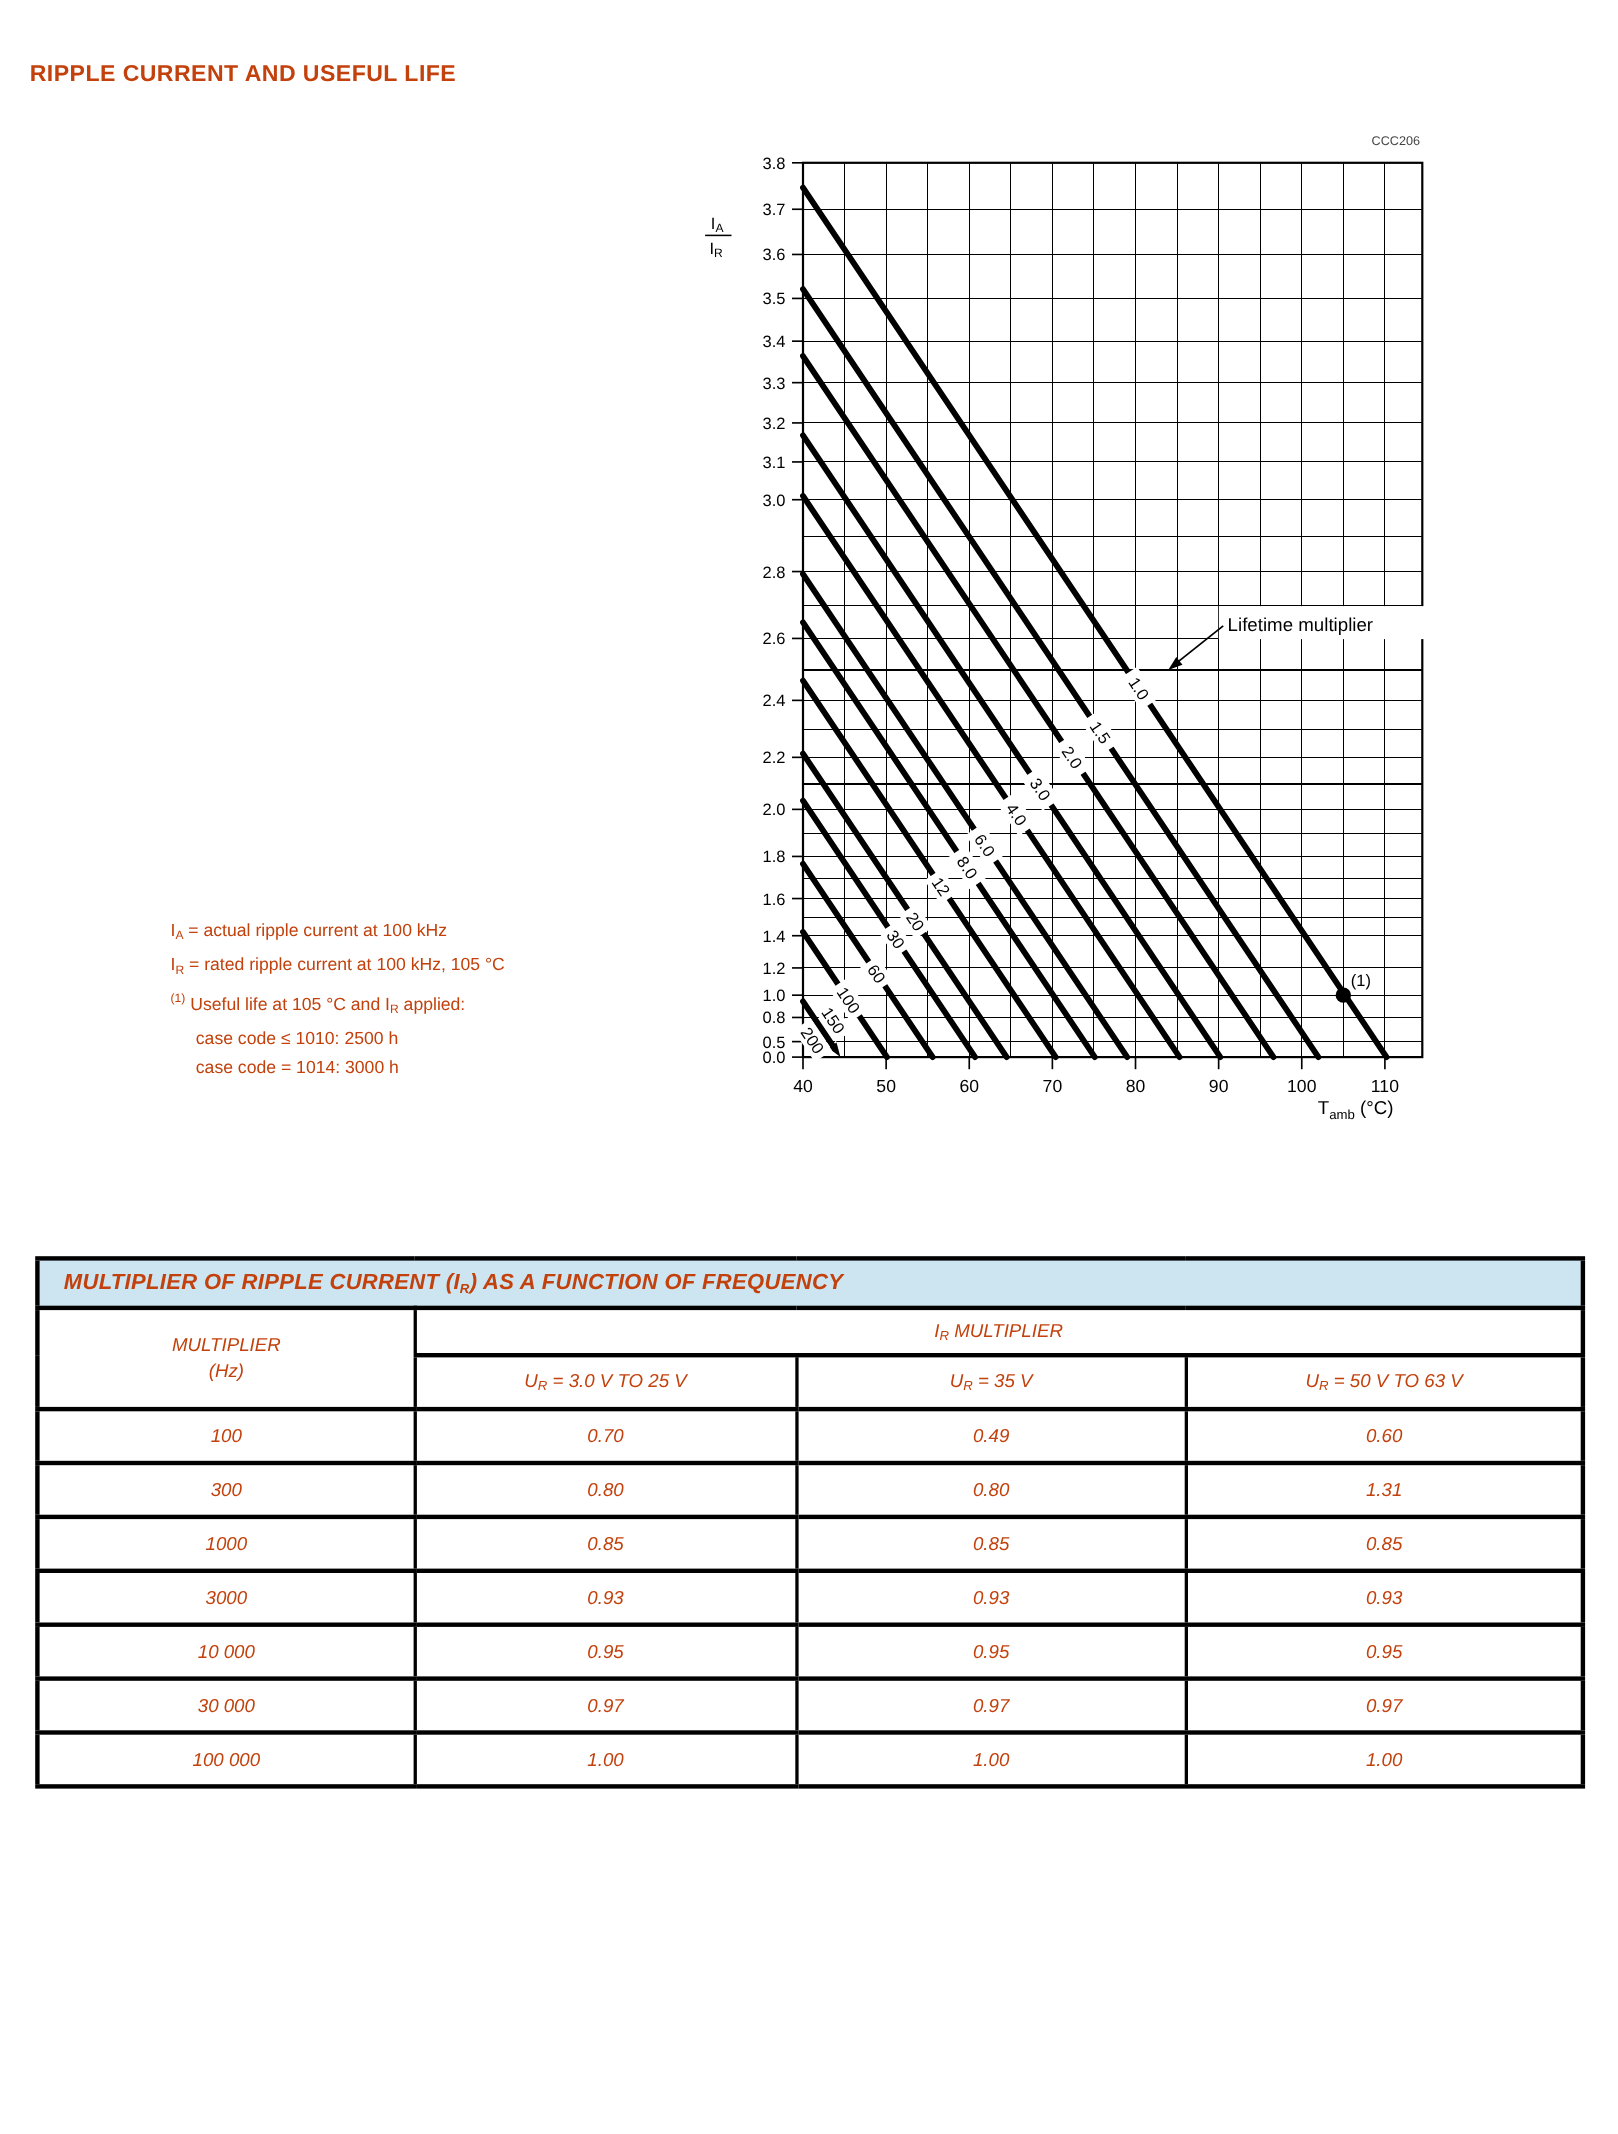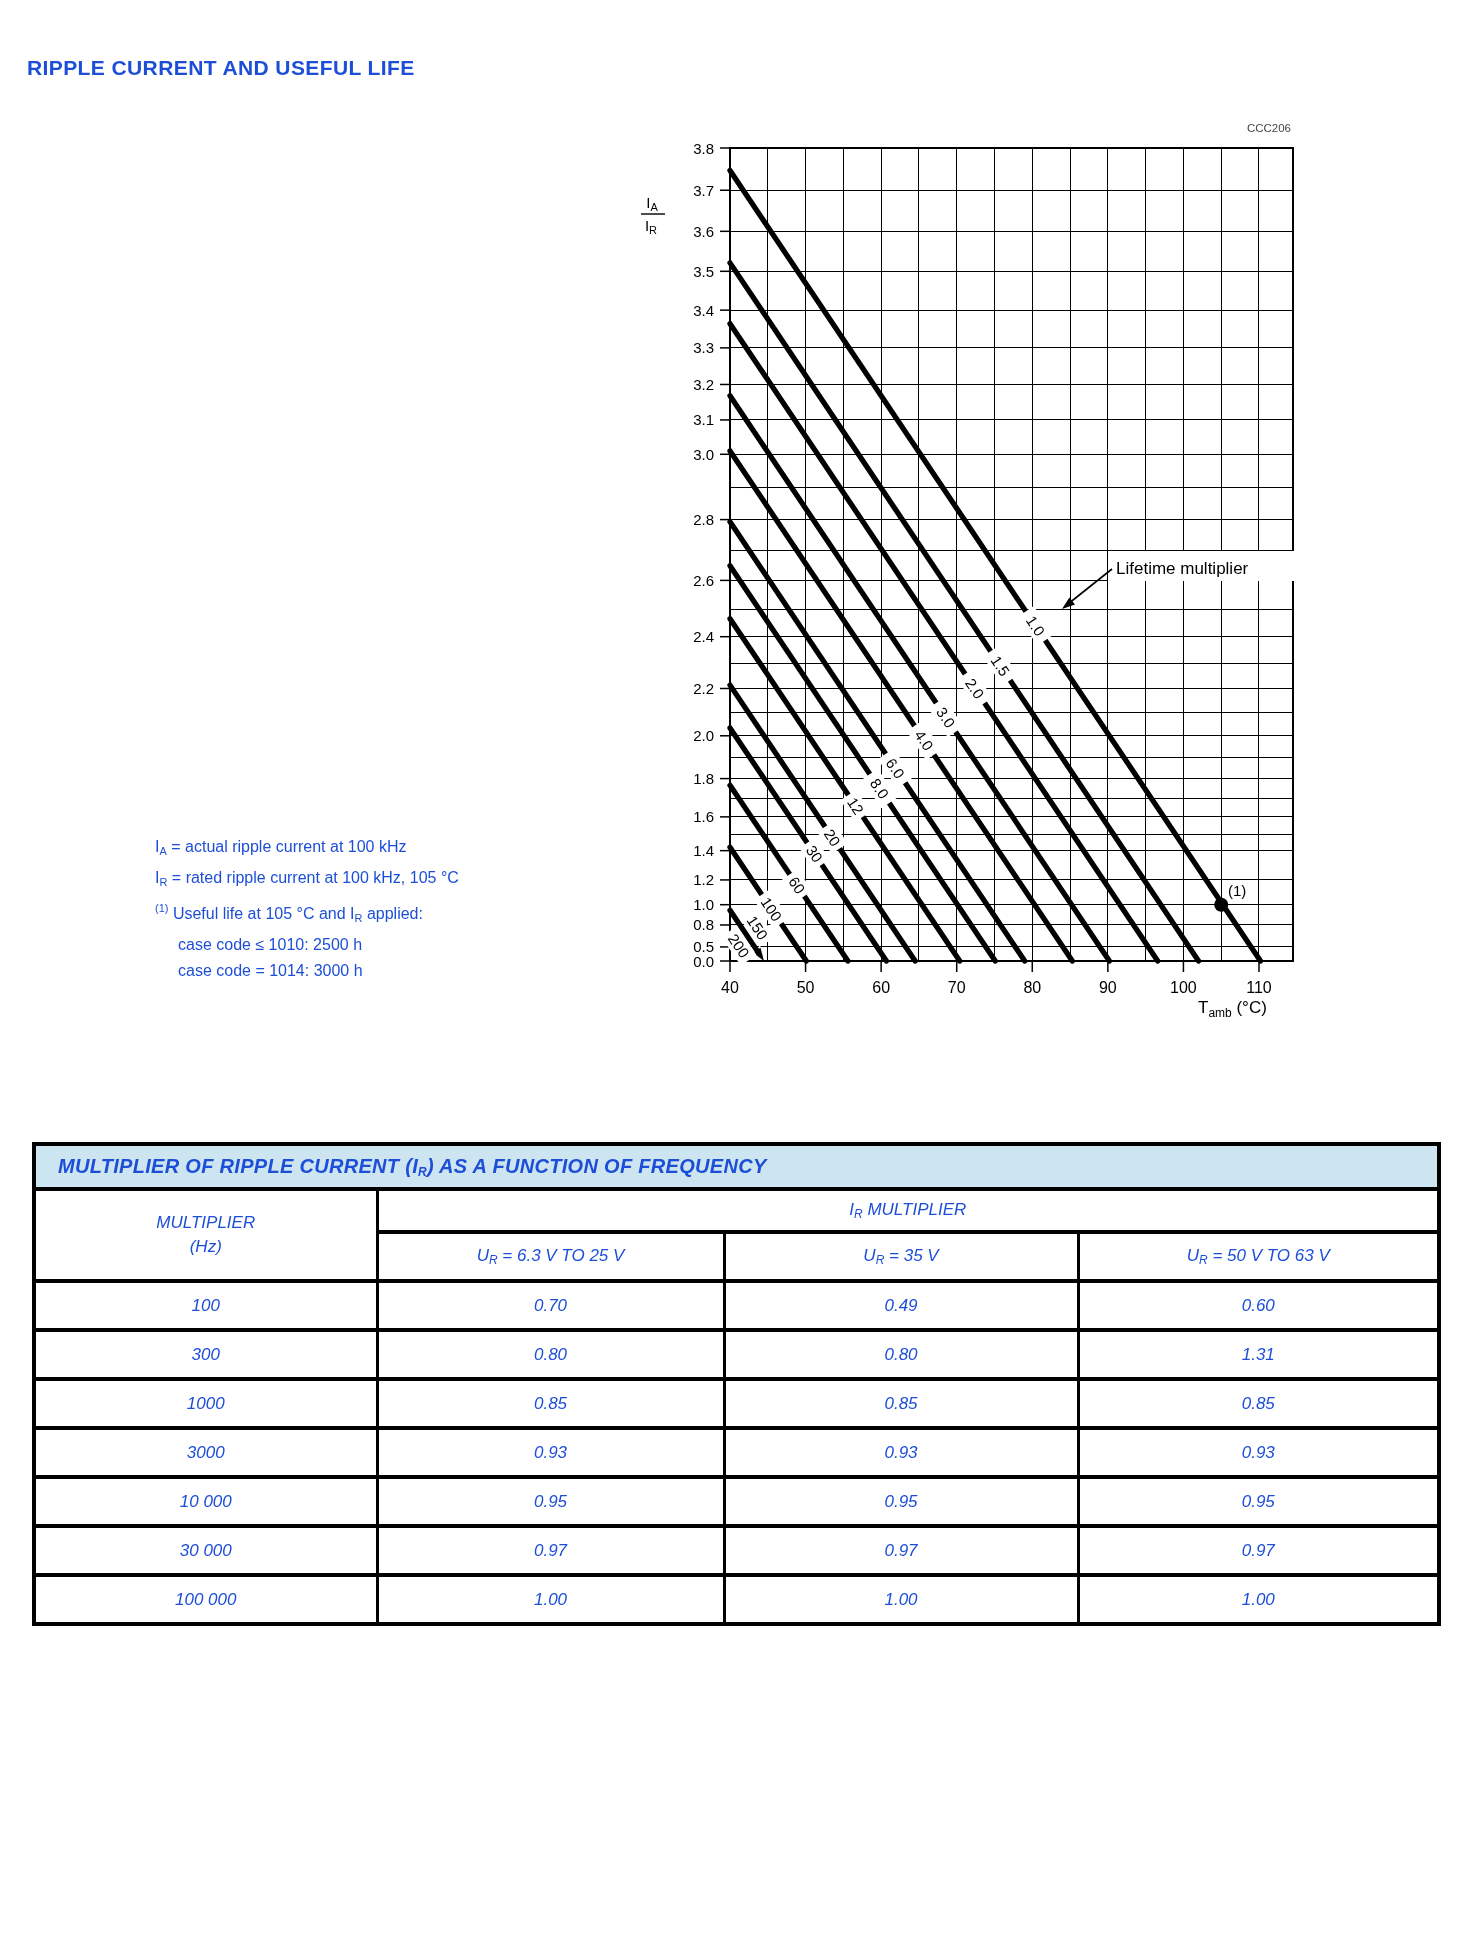--- a/index.html
+++ b/index.html
@@ -1,17 +1,17 @@
 <!DOCTYPE html>
 <html><head>
 <meta charset="utf-8">
 <style>
   html,body{margin:0;padding:0;background:#fff;}
   .page{position:relative;width:1471px;height:1940px;background:#fff;overflow:hidden;
-        font-family:"Liberation Sans",sans-serif;color:#1d4ed8;}
+        font-family:"Liberation Sans",sans-serif;color:#c2410c;}
   .doc-title{position:absolute;left:27px;top:56px;margin:0;font-size:21px;font-weight:bold;
              letter-spacing:0.4px;}
   .chart-svg{position:absolute;left:0;top:0;}
   .notes{position:absolute;left:155px;top:834px;font-size:16px;line-height:26.5px;white-space:nowrap;}
   .notes sub{font-size:11px;vertical-align:-3px;}
   .notes .sup1{font-size:11px;vertical-align:7px;}
   .notes .indent{margin-left:23px;}
   .fig-caption{position:absolute;left:0;top:1042px;width:1471px;text-align:center;font-size:21px;}
   .fig-caption .squeeze{display:inline-block;transform:scaleX(0.9);transform-origin:center;}
   .freq-table{position:absolute;left:32px;top:1142px;width:1405px;border-collapse:collapse;
@@ -255,21 +255,21 @@
         <td colspan="4" class="tbl-title" id="tbl-title-cell" style="background: rgb(205, 228, 241);"><span>MULTIPLIER OF RIPPLE CURRENT (I</span><sub>R</sub><span>) AS A FUNCTION OF FREQUENCY</span></td>
       </tr>
       <tr>
         <td rowspan="2" class="hdr2" style="height:88px;">
           <div>MULTIPLIER</div>
             <div>(Hz)</div>
         </td>
         <td colspan="3" style="height:39px;"><span>I</span><sub>R</sub><span> MULTIPLIER</span></td>
       </tr>
       <tr>
-        <td><span>U</span><sub>R</sub><span> = 6.3 V TO 25 V</span></td>
+        <td><span>U</span><sub>R</sub><span> = 3.0 V TO 25 V</span></td>
         <td><span>U</span><sub>R</sub><span> = 35 V</span></td>
         <td><span>U</span><sub>R</sub><span> = 50 V TO 63 V</span></td>
       </tr>
     </tbody>
     <tbody id="tbl-body">
         <tr>
           <td>100</td>
           <td>0.70</td>
           <td>0.49</td>
           <td>0.60</td>

